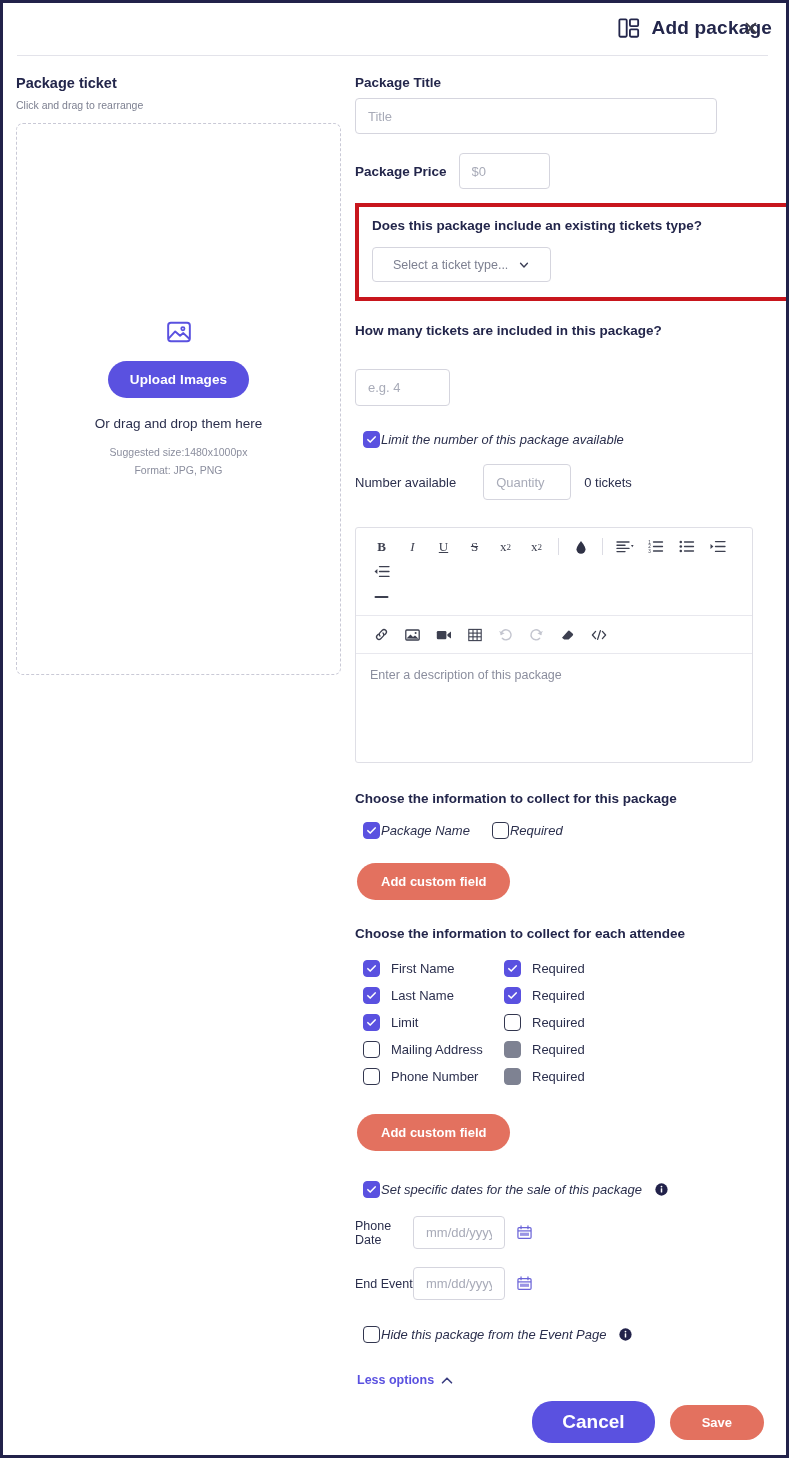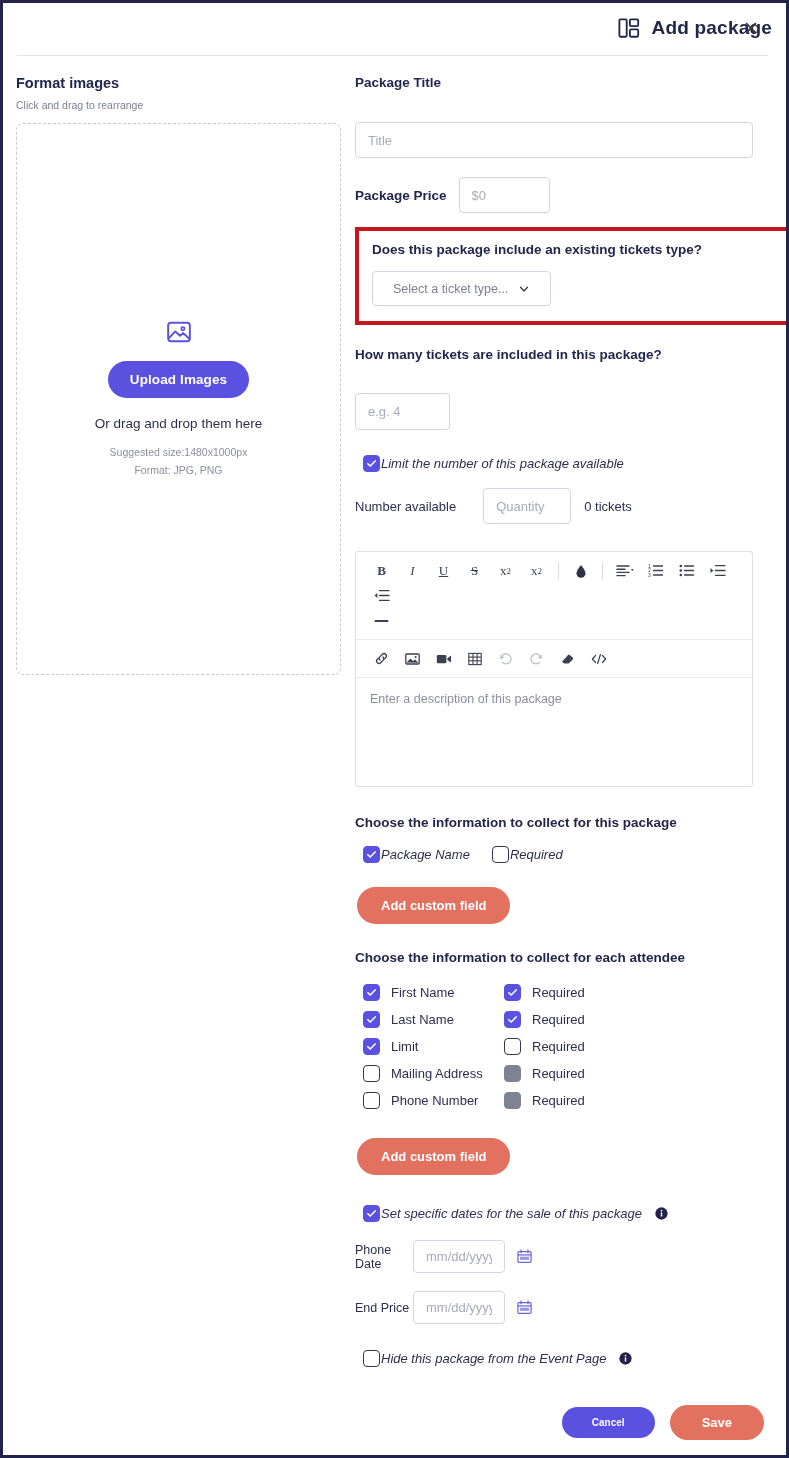--- a/index.html
+++ b/index.html
@@ -73,21 +73,21 @@
   .dz-hint{font-size:10.5px;color:#8b8e9e;margin-top:14px;line-height:1.5;text-align:center;}
 
   
   .field-label{font-size:13.5px;font-weight:bold;color:#23264b;margin:0 0 8px 0;}
   .txt-input{
     box-sizing:border-box;border:1px solid #d5d5de;border-radius:4px;
     height:36px;padding:0 12px;font-size:13px;color:#2b2f4d;
     font-family:"Liberation Sans", sans-serif;background:#fff;outline:none;
   }
   .txt-input::placeholder{color:#a8abb8;}
-  #title-input{width:398px;margin-top:24px;}
+  #title-input{width:362px;}
   .row{display:flex;align-items:center;}
   .price-row{margin-top:19px;}
   .price-row .field-label{margin:0 12px 0 0;}
   #price-input{width:91px;height:36px;}
 
   
   .highlight-box{
     margin-top:14px;
     border:4px solid #c8161d;
     padding:11px 13px 15px 13px;
@@ -177,21 +177,21 @@
   }
   .less-opt svg{margin-left:7px;display:block;}
 
   .footer{
     position:absolute;left:0;right:0;bottom:0;height:66px;
     display:flex;align-items:center;justify-content:flex-end;
     padding-right:22px;box-sizing:border-box;background:#fff;
   }
   .btn-cancel{
     background:#5a51e0;color:#fff;border:none;border-radius:20px;
-    padding:10px 30px;font-size:10px;font-weight:bold;cursor:pointer;
+    padding:10px 30px;font-size:19px;font-weight:bold;cursor:pointer;
     font-family:"Liberation Sans", sans-serif;margin-right:15px;
   }
   .btn-save{
     background:#e3715f;color:#fff;border:none;border-radius:20px;
     padding:10px 32px;font-size:13px;font-weight:bold;cursor:pointer;
     font-family:"Liberation Sans", sans-serif;
   }
   .spacer{height:90px;}
 </style>
 </head>
@@ -206,21 +206,21 @@
       <rect x="13" y="13.5" width="9" height="8" rx="1.2" fill="none" stroke="#23264b" stroke-width="2"></rect>
     </svg>
     <div class="hdr-title">Add package</div>
     <div class="close-btn">✕</div>
   </div>
   <div class="hdr-rule"></div>
 
   <div class="body">
 
     <div class="left-col">
-      <div class="sec-title">Format images</div>
+      <div class="sec-title">Package ticket</div>
       <div class="sub-note">Click and drag to rearrange</div>
 
       <div class="dropzone">
         <svg class="dz-icon" viewBox="0 0 24 24">
           <rect x="2" y="3.5" width="20" height="17" rx="2.5" fill="none" stroke="#5a51e0" stroke-width="1.8"></rect>
           <circle cx="15.6" cy="9" r="1.5" fill="none" stroke="#5a51e0" stroke-width="1.6"></circle>
           <path d="M3 17.5 L8.5 11.5 L13 15.5 L16 13 L21 17.8" fill="none" stroke="#5a51e0" stroke-width="1.8" stroke-linejoin="round" stroke-linecap="round"></path>
         </svg>
         <button class="upload-btn">Upload Images</button>
         <div class="dz-drag">Or drag and drop them here</div>
@@ -514,21 +514,21 @@
           <svg class="cal-ico" viewBox="0 0 16 16">
             <rect x="1" y="2.8" width="14" height="11.5" rx="1.2" fill="none" stroke="#6a63d8" stroke-width="1.3"></rect>
             <line x1="1" y1="6.3" x2="15" y2="6.3" stroke="#6a63d8" stroke-width="1.3"></line>
             <line x1="4.3" y1="1" x2="4.3" y2="4" stroke="#6a63d8" stroke-width="1.3" stroke-linecap="round"></line>
             <line x1="11.7" y1="1" x2="11.7" y2="4" stroke="#6a63d8" stroke-width="1.3" stroke-linecap="round"></line>
             <rect x="3.2" y="8.2" width="9.6" height="3.4" fill="#9a95e4"></rect>
           </svg>
         </div>
 
         <div class="date-row">
-          <span class="date-lbl">End Price</span>
+          <span class="date-lbl">End Event</span>
           <input class="txt-input date-inp" type="text" placeholder="mm/dd/yyyy" style="">
           <svg class="cal-ico" viewBox="0 0 16 16">
             <rect x="1" y="2.8" width="14" height="11.5" rx="1.2" fill="none" stroke="#6a63d8" stroke-width="1.3"></rect>
             <line x1="1" y1="6.3" x2="15" y2="6.3" stroke="#6a63d8" stroke-width="1.3"></line>
             <line x1="4.3" y1="1" x2="4.3" y2="4" stroke="#6a63d8" stroke-width="1.3" stroke-linecap="round"></line>
             <line x1="11.7" y1="1" x2="11.7" y2="4" stroke="#6a63d8" stroke-width="1.3" stroke-linecap="round"></line>
             <rect x="3.2" y="8.2" width="9.6" height="3.4" fill="#9a95e4"></rect>
           </svg>
         </div>
 

